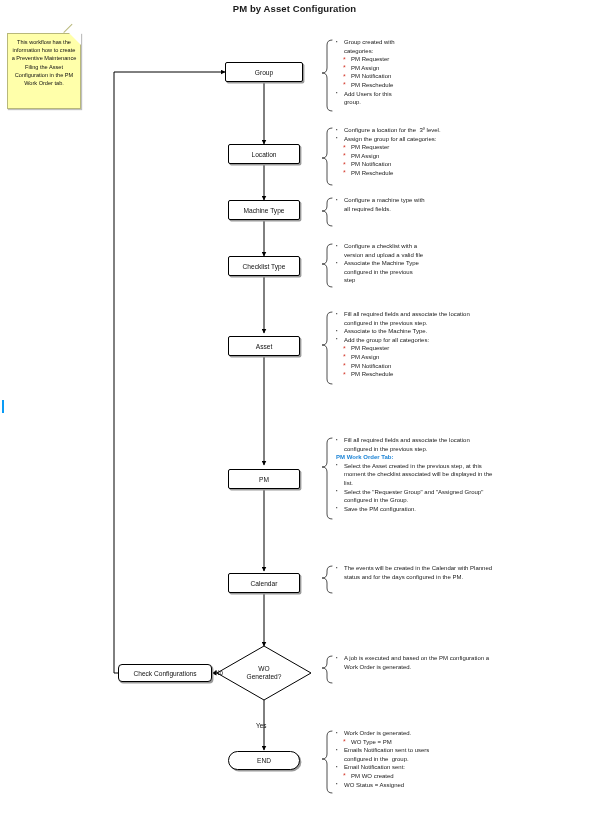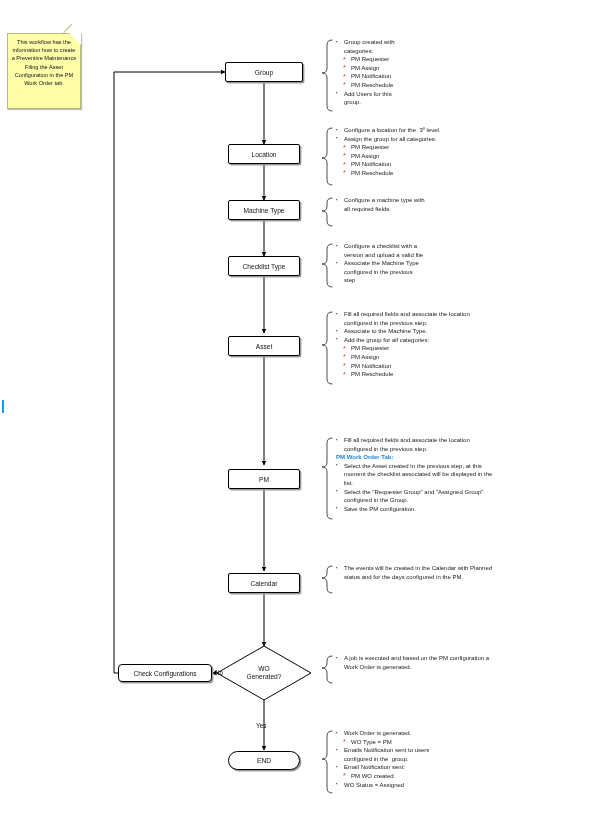--- a/index.html
+++ b/index.html
@@ -166,20 +166,21 @@
     left: 2px;
     width: 2px;
     background: #0a9bf5;
   }
 </style>
 </head>
 <body>
 
 <div id="canvas">
 
+  <div class="page-title">PM by Asset Configuration</div>
 
   <svg id="svg-layer" viewBox="0 0 589 816">
     <defs>
       <marker id="arrow" viewBox="0 0 10 10" refX="9" refY="5" markerWidth="5" markerHeight="5" orient="auto-start-reverse">
         <path d="M 0 0 L 10 5 L 0 10 z" fill="#000"></path>
       </marker>
     </defs>
     <g stroke="#000" stroke-width="1" fill="none">
 
       <line x1="264" y1="82" x2="264" y2="144" marker-end="url(#arrow)"></line>

